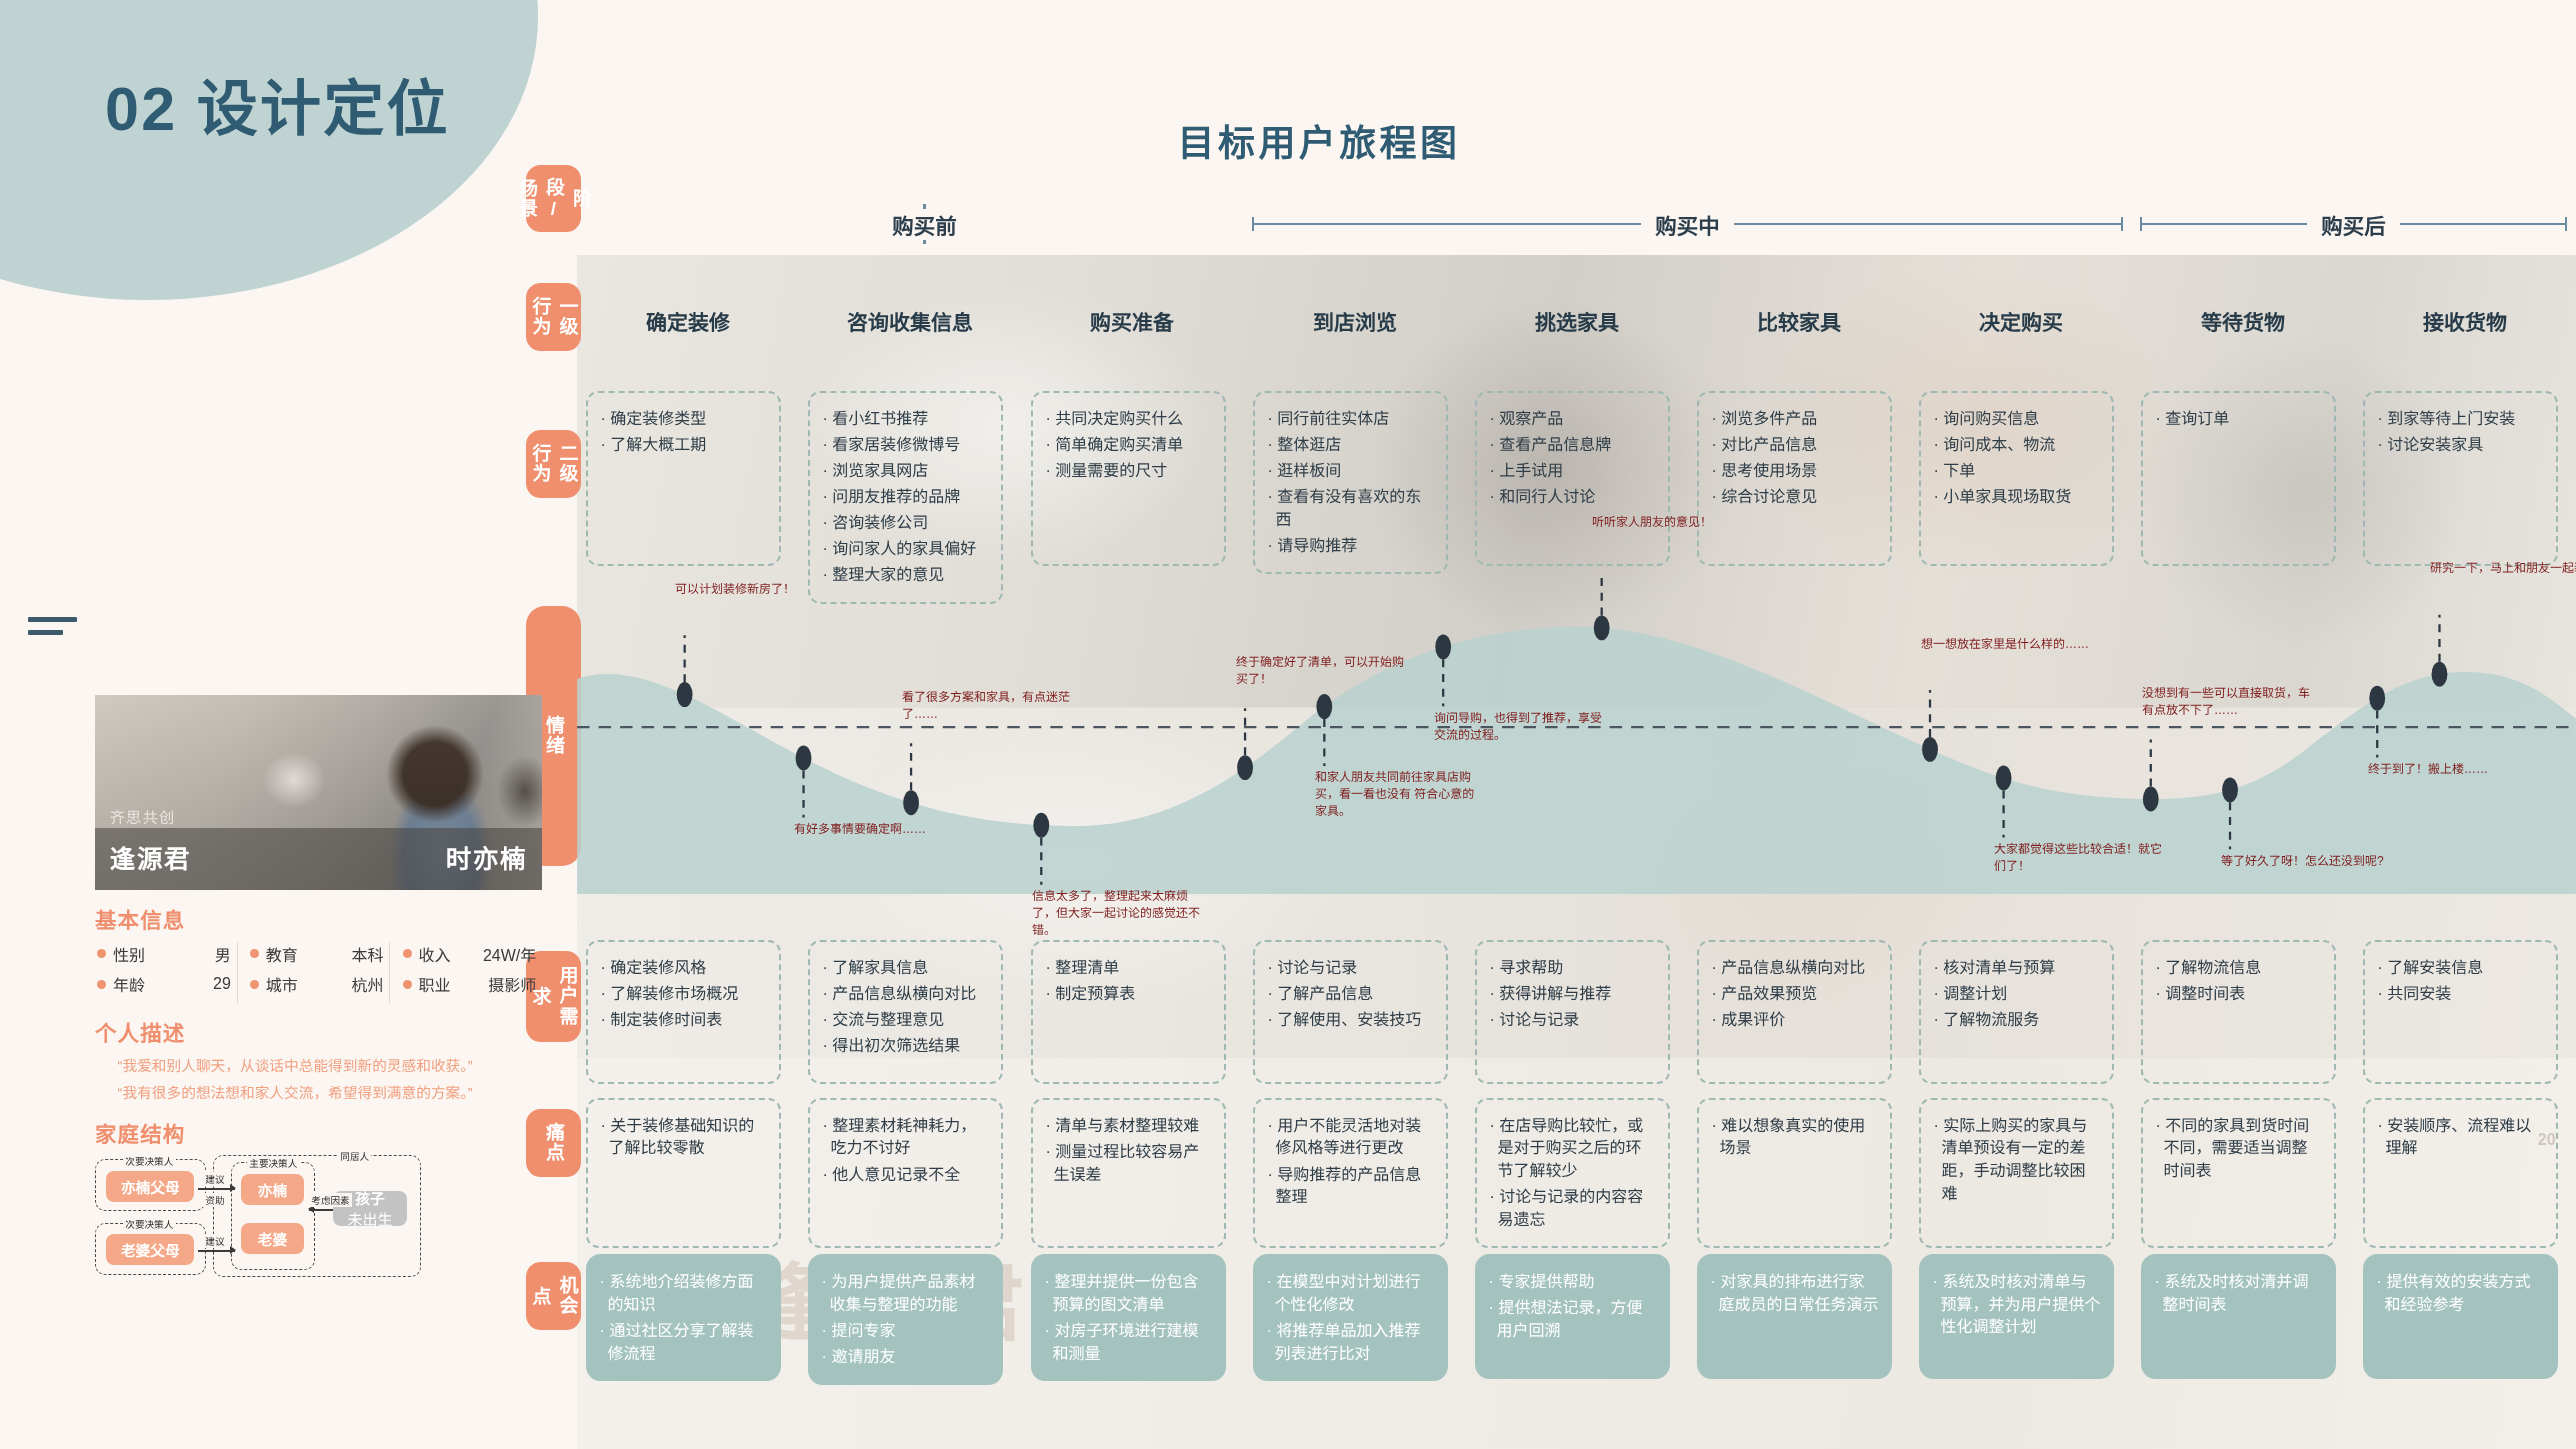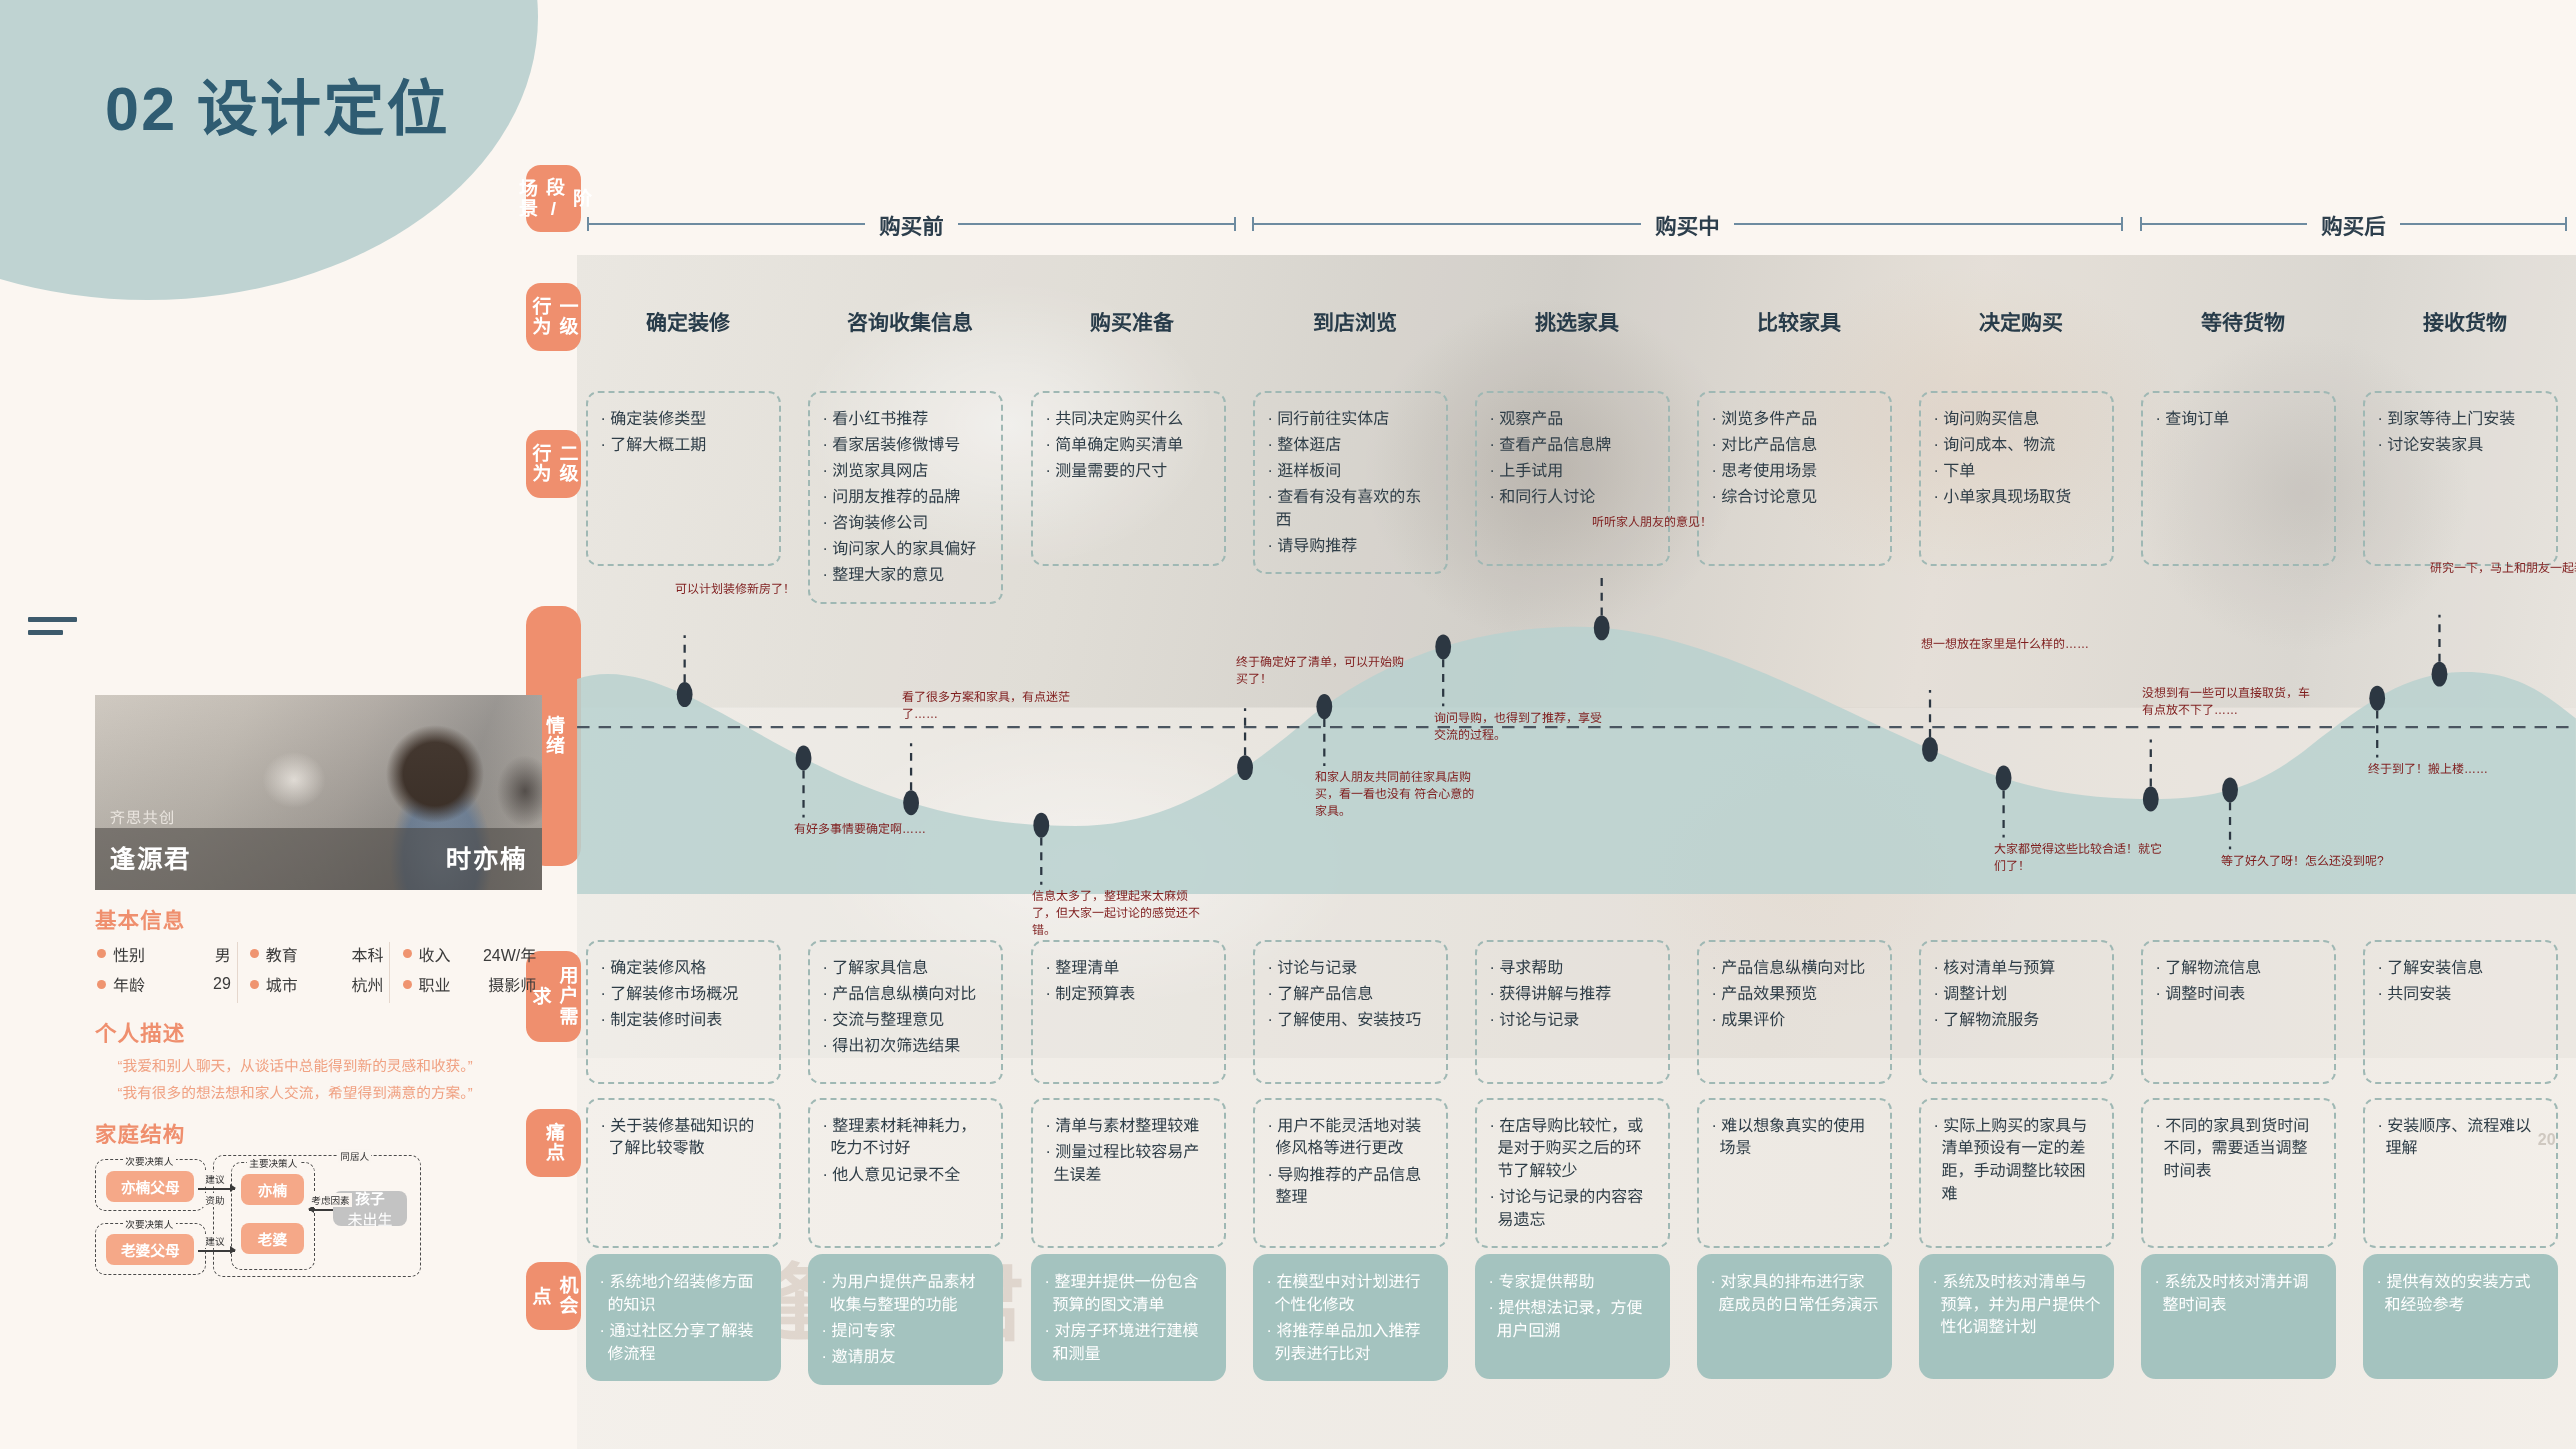--- a/index.html
+++ b/index.html
@@ -176,38 +176,39 @@
 
 <div id="root">
 
   <div class="blob"></div>
   <div class="deco-eq">
       <i></i>
       <i></i>
     </div>
 
   <div class="sec-title">02 设计定位</div>
+  <div class="map-title">目标用户旅程图</div>
 
   <div class="journey">
     <div class="photo-band"></div>
     <div class="photo-band2"></div>
     <div class="photo-band3"></div>
     <div class="ghost-text">逢源君</div>
   </div>
 
   <div class="rowlabel" style="top:165px;height:67px;">阶段/场景</div>
   <div class="rowlabel" style="top:283px;height:68px;">一级行为</div>
   <div class="rowlabel" style="top:430px;height:68px;">二级行为</div>
   <div class="rowlabel" style="top:606px;height:260px;border-radius:19px;">情绪</div>
   <div class="rowlabel" style="top:951px;height:91px;">用户需求</div>
   <div class="rowlabel" style="top:1109px;height:68px;">痛点</div>
   <div class="rowlabel" style="top:1262px;height:68px;">机会点</div>
 
   <div class="stage-row" id="stage-row">
-      <div class="stage" style="left: 10px; width: 649px;">
+      <div class="stage" style="left: 23px; width: 649px; flex-direction: column;">
         <span class="edge"></span>
         <span class="ln"></span>
         <span class="txt">购买前</span>
         <span class="ln"></span>
         <span class="edge"></span>
       </div>
       <div class="stage" style="left: 675px; width: 871px;">
         <span class="edge"></span>
         <span class="ln"></span>
         <span class="txt">购买中</span>

